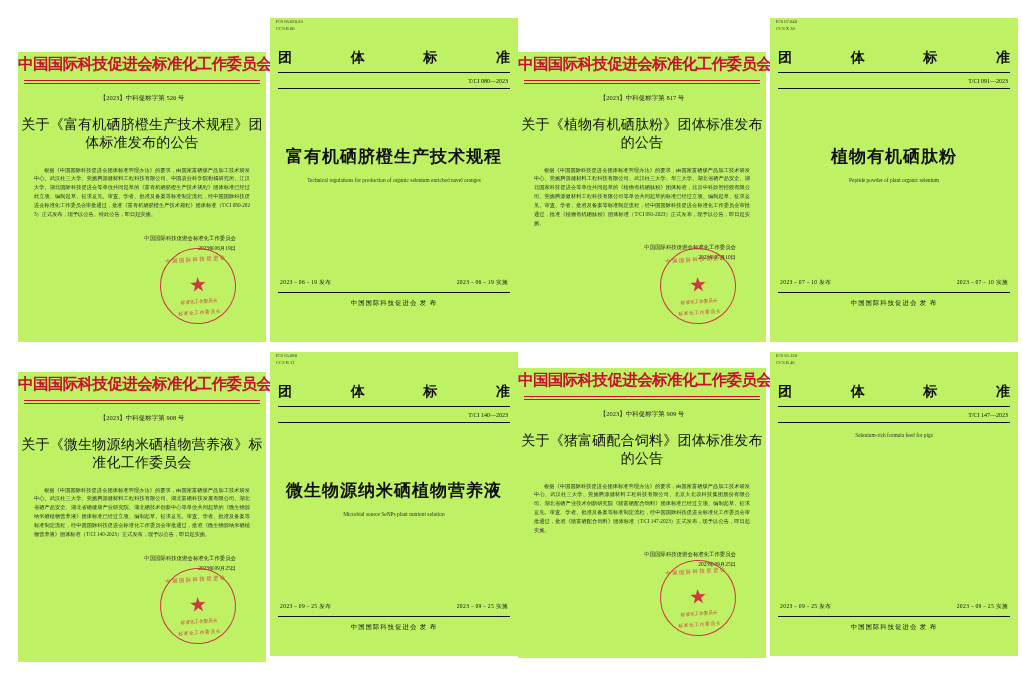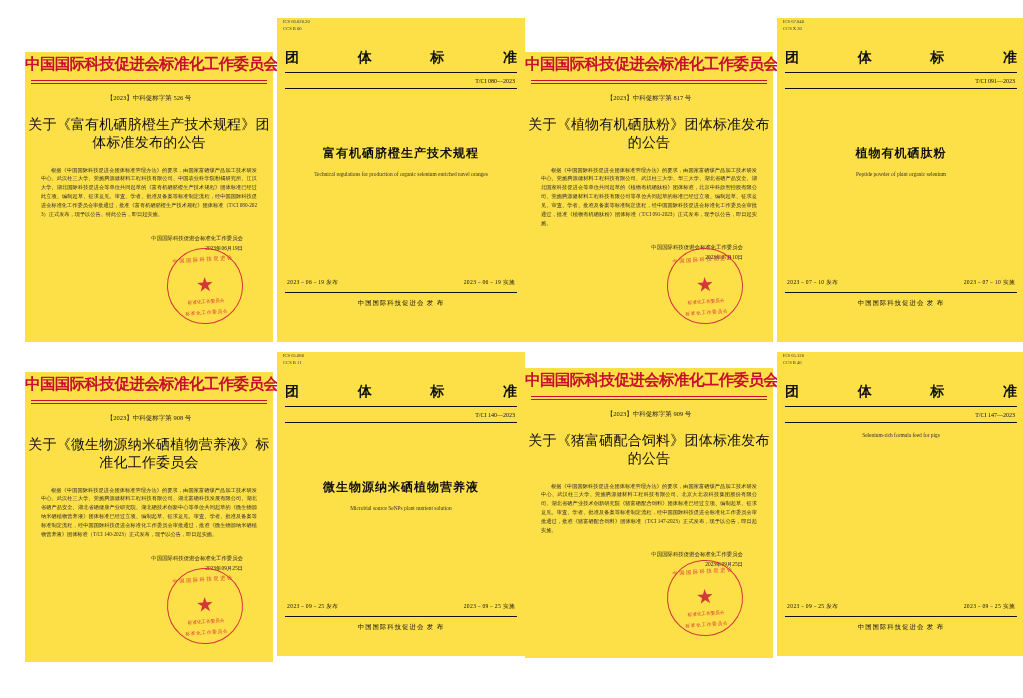--- a/index.html
+++ b/index.html
@@ -17,23 +17,22 @@
   .sheet {
     position: absolute;
     width: 1023px;
     height: 698px;
     top: 0;
     left: 0;
   }
   
   .doc {
     position: absolute;
-    background: #fde047;
+    background: #bef264;
     box-sizing: border-box;
-    margin-left: 7px;
   }
   
   .ann {
     width: 248px;
     padding: 0;
   }
   .ann-title {
     width: 100%;
     text-align: center;
     color: #c8102e;
@@ -157,21 +156,21 @@
     margin: 5px 10px 0 0;
     font-family: "Liberation Serif", serif;
     color: #111;
   }
   .std-hrule2 {
     border-top: 0.7px solid #111;
     margin: 4px 8px 0 8px;
   }
   .std-title {
     text-align: center;
-    font-size: 12px;
+    font-size: 17px;
     font-weight: bold;
     font-family: "Liberation Serif", serif;
     color: #111;
     margin-top: 56px;
     letter-spacing: 1px;
   }
   .std-title-en {
     text-align: center;
     font-size: 5.4px;
     font-family: "Liberation Serif", serif;

